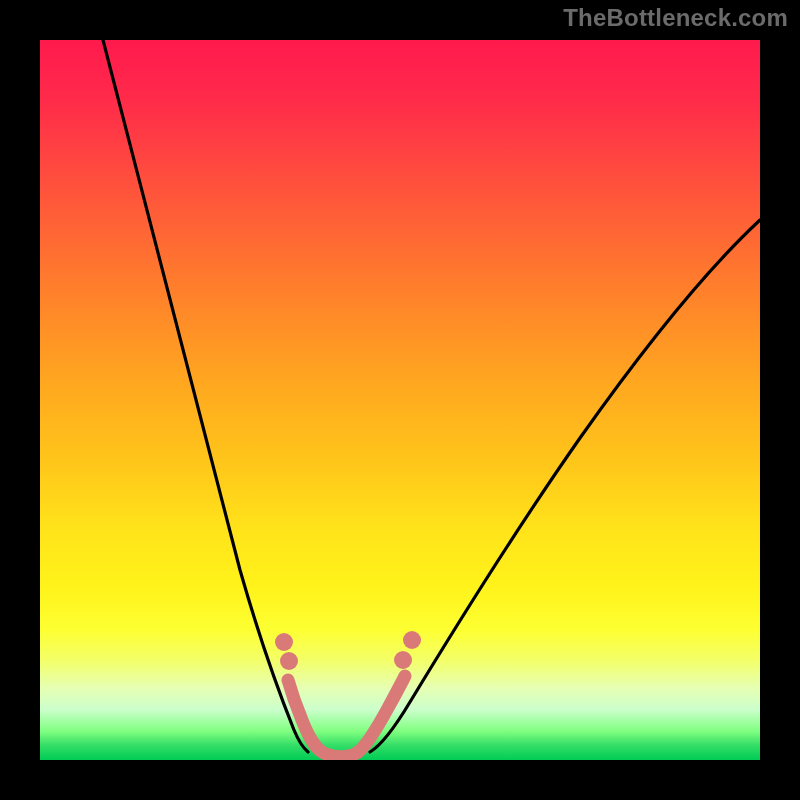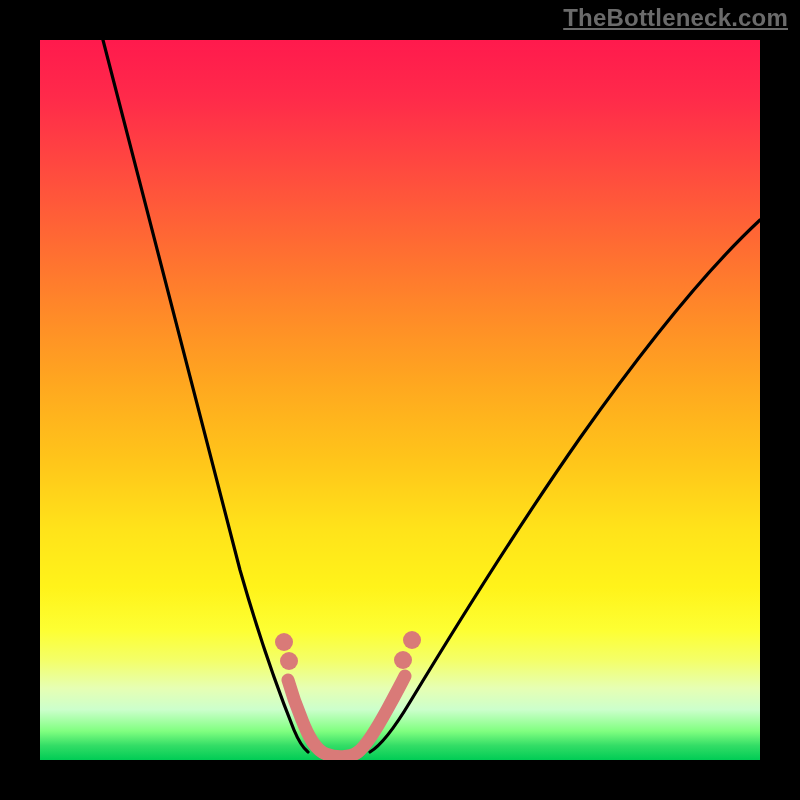--- a/index.html
+++ b/index.html
@@ -46,21 +46,20 @@
   .watermark {
     position: absolute;
     top: 4px;
     right: 12px;
     font-family: Arial, Helvetica, sans-serif;
     font-size: 24px;
     font-weight: 600;
     color: #6b6b6b;
     letter-spacing: 0.2px;
     user-select: none;
-    text-decoration: underline;
   }
   svg.curves {
     position: absolute;
     left: 40px;
     top: 40px;
     width: 720px;
     height: 720px;
   }
 </style>
 </head>

